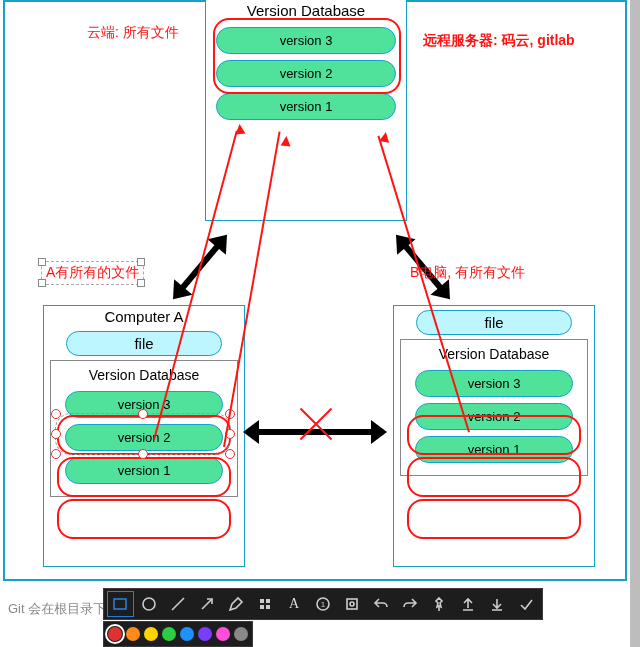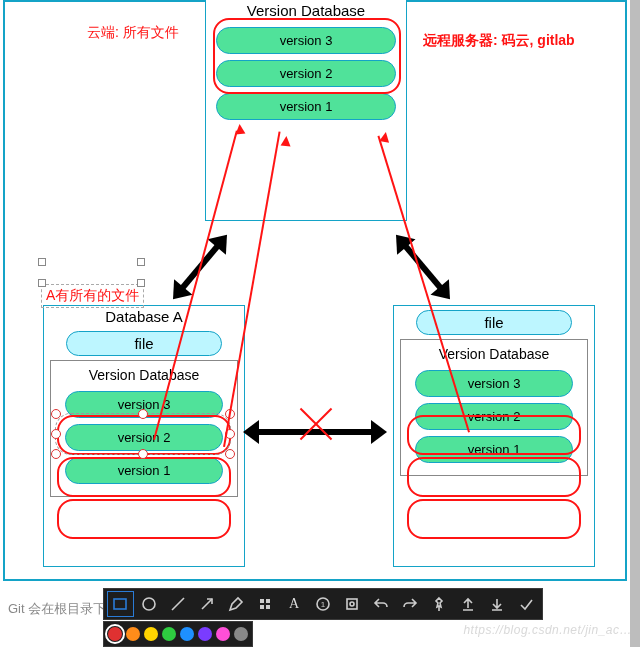--- a/index.html
+++ b/index.html
@@ -76,21 +76,21 @@
   <div class="frame">
 
     <div class="db-box server">
       <div class="db-title">Version Database</div>
       <div class="ver-pill">version 3</div>
       <div class="ver-pill">version 2</div>
       <div class="ver-pill">version 1</div>
     </div>
 
     <div class="db-box compA">
-      <div class="db-title">Database  A</div>
+      <div class="db-title">Computer  A</div>
       <div class="file-pill">file</div>
       <div class="inner-db">
         <div class="db-title">Version Database</div>
         <div class="ver-pill">version 3</div>
         <div class="ver-pill">version 2</div>
         <div class="ver-pill">version 1</div>
       </div>
     </div>
 
     <div class="db-box compB">
@@ -141,30 +141,30 @@
 
     <div class="redline rl1"></div>
     <div class="redline rl2"></div>
     <div class="redline rl3"></div>
     <div class="tri t1"></div>
     <div class="tri t2"></div>
     <div class="tri t3"></div>
 
     <div class="red-text" style="left:82px; top:22px;">云端: 所有文件</div>
     <div class="red-text" style="left:418px; top:30px;font-weight:bold;">远程服务器: 码云, gitlab</div>
-    <div class="red-text dash-box" style="left:36px; top:259px;margin-top:23px;">A有所有的文件</div>
+    <div class="red-text" style="left:405px; top:262px;">B电脑, 有所有文件</div>
+    <div class="red-text dash-box" style="left:36px; top:259px;">A有所有的文件</div>
     <div class="sel-handle" style="left:33px; top:256px;"></div>
     <div class="sel-handle" style="left:132px; top:256px;"></div>
     <div class="sel-handle" style="left:33px; top:277px;"></div>
     <div class="sel-handle" style="left:132px; top:277px;"></div>
 
   </div>
 
   <div class="caption">Git 会在根目录下创建一个 .git 隐藏文件夹，作为本地代码仓库</div>
-  <div class="wm">https://blog.csdn.net/jin_ac…</div>
   <div class="rbar"></div>
 
   <div class="toolbar">
     <div class="btn sel">
         <svg width="16" height="16" viewBox="0 0 16 16">
           <rect x="2" y="3" width="12" height="10"></rect>
         </svg>
       </div>
     <div class="btn">
         <svg width="16" height="16" viewBox="0 0 16 16">

